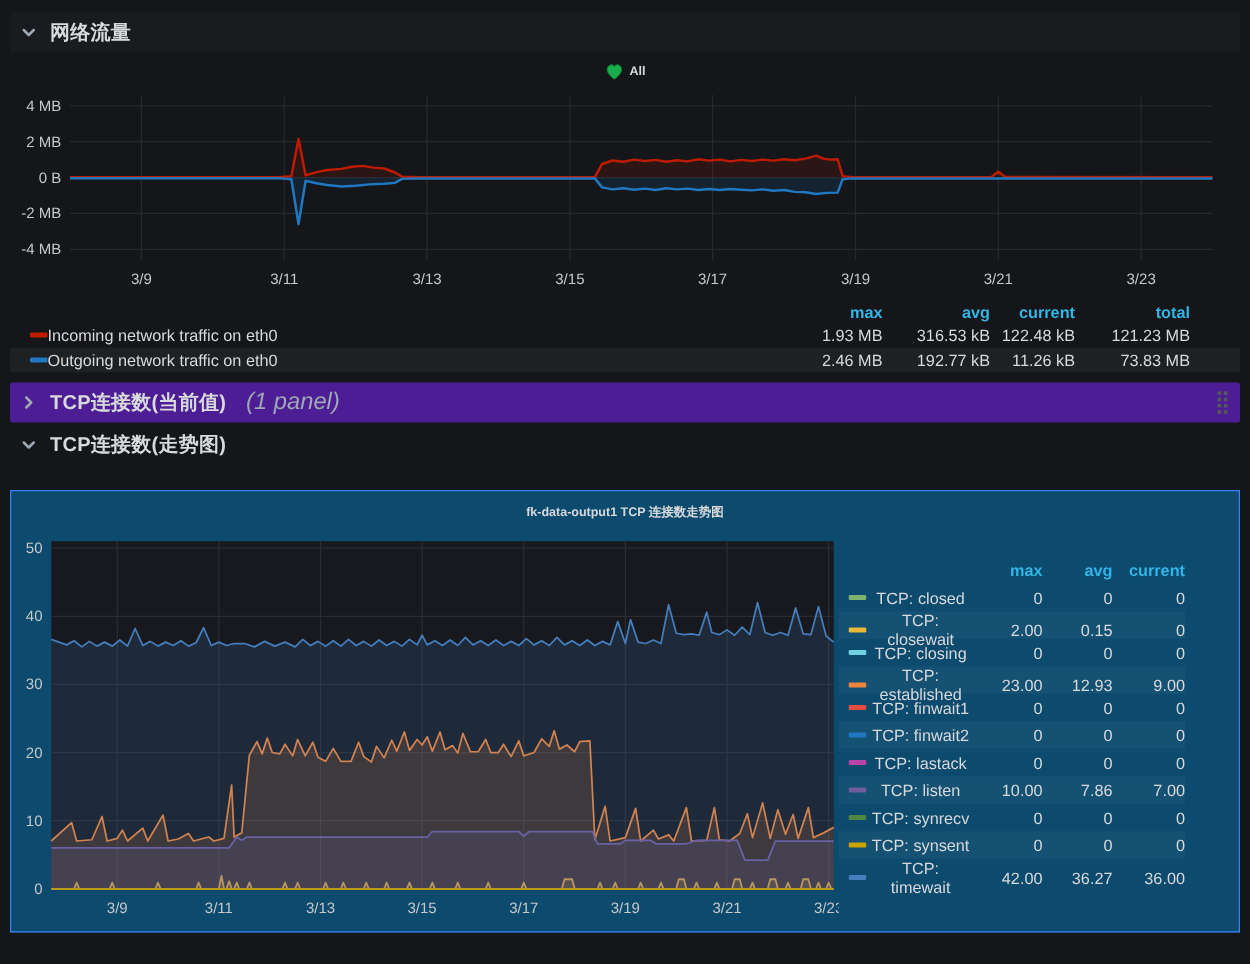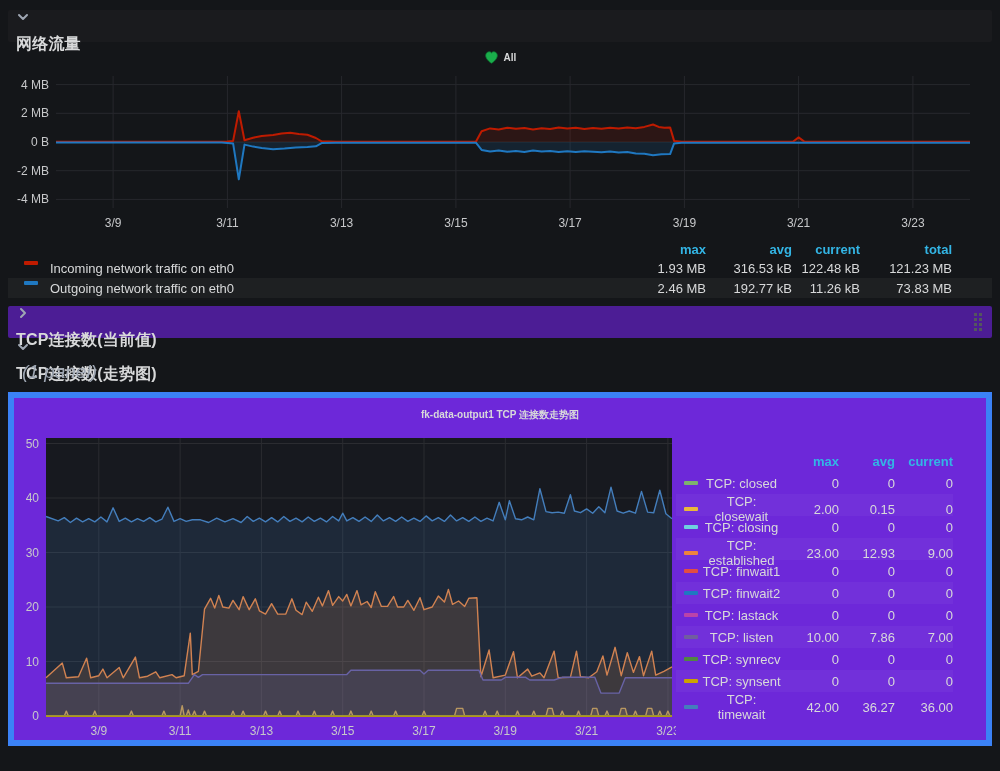--- a/index.html
+++ b/index.html
@@ -7,23 +7,23 @@
   body {
     background:#141619;
     font-family:"Liberation Sans", sans-serif;
     color:#d8d9da;
     -webkit-font-smoothing:antialiased;
   }
   .dashboard { position:relative; width:1000px; height:771px; padding:8px; }
 
   
   .row-header {
-    display:flex; align-items:flex-start; gap:10px;
+    display:flex; align-items:center; gap:10px;
     height:32px; padding:0 8px; margin:2px 0;
-    cursor:pointer; border-radius:2px;flex-direction:column;
+    cursor:pointer; border-radius:2px;
   }
   .row-header .chev { display:flex; align-items:center; width:14px; }
   .row-title { font-size:16px; font-weight:bold; color:#d8d9da; letter-spacing:.2px; }
   .row-count { font-size:19px; font-style:italic; color:#9fa7b3; margin-left:6px; }
   .row-open-1 { background:#1a1b1e; }
   .row-collapsed { background:#4c1d95; position:relative; }
   .drag-handle {
     position:absolute; right:10px; top:7px;
     display:grid; grid-template-columns:repeat(2,3px); grid-auto-rows:3px; gap:2px;
   }
@@ -42,27 +42,27 @@
   svg.chart { display:block; }
 
   
   .net-legend { width:984px; margin-top:4px; font-size:13px; }
   .net-legend .lrow {
     display:grid; grid-template-columns:1fr 80px 86px 68px 92px;
     align-items:center; height:20px; padding:0 40px 0 16px;
   }
   .net-legend .lrow.head { height:18px; }
   .net-legend .lrow .cell { text-align:right; white-space:nowrap; }
-  .net-legend .lrow .name { display:flex; gap:12px; text-align:left; cursor:pointer; }
+  .net-legend .lrow .name { display:flex; align-items:center; gap:0; text-align:left; cursor:pointer; }
   .net-legend .lrow.head .cell { color:#33b5e5; font-weight:bold; cursor:pointer; }
   .net-legend .lrow.stripe { background:rgba(255,255,255,0.045); }
   .swatch { width:14px; height:4px; border-radius:1px; flex:0 0 14px; }
 
   
-  .tcp-panel { background:#6d28d9; border:6px solid #3b82f6; margin-top:20px; padding:6px 0 8px 0; height:354px; }
+  .tcp-panel { background:#0c4a6e; border:1px solid #3b82f6; margin-top:20px; padding:6px 0 8px 0; height:354px; }
   .tcp-body { display:flex; }
   .tcp-legend { width:307px; padding-right:30px; margin-top:24px; font-size:13px; }
   .tcp-legend .lrow {
     display:grid; grid-template-columns:18px 1fr 58px 56px 58px;
     align-items:center; height:22px; padding-left:8px;
   }
   .tcp-legend .lrow .cell { text-align:right; white-space:nowrap; }
   .tcp-legend .lrow .nm { text-align:center; cursor:pointer; }
   .tcp-legend .lrow.head .cell { color:#33b5e5; font-weight:bold; cursor:pointer; }
   .tcp-legend .lrow.stripe { background:rgba(255,255,255,0.04); }

